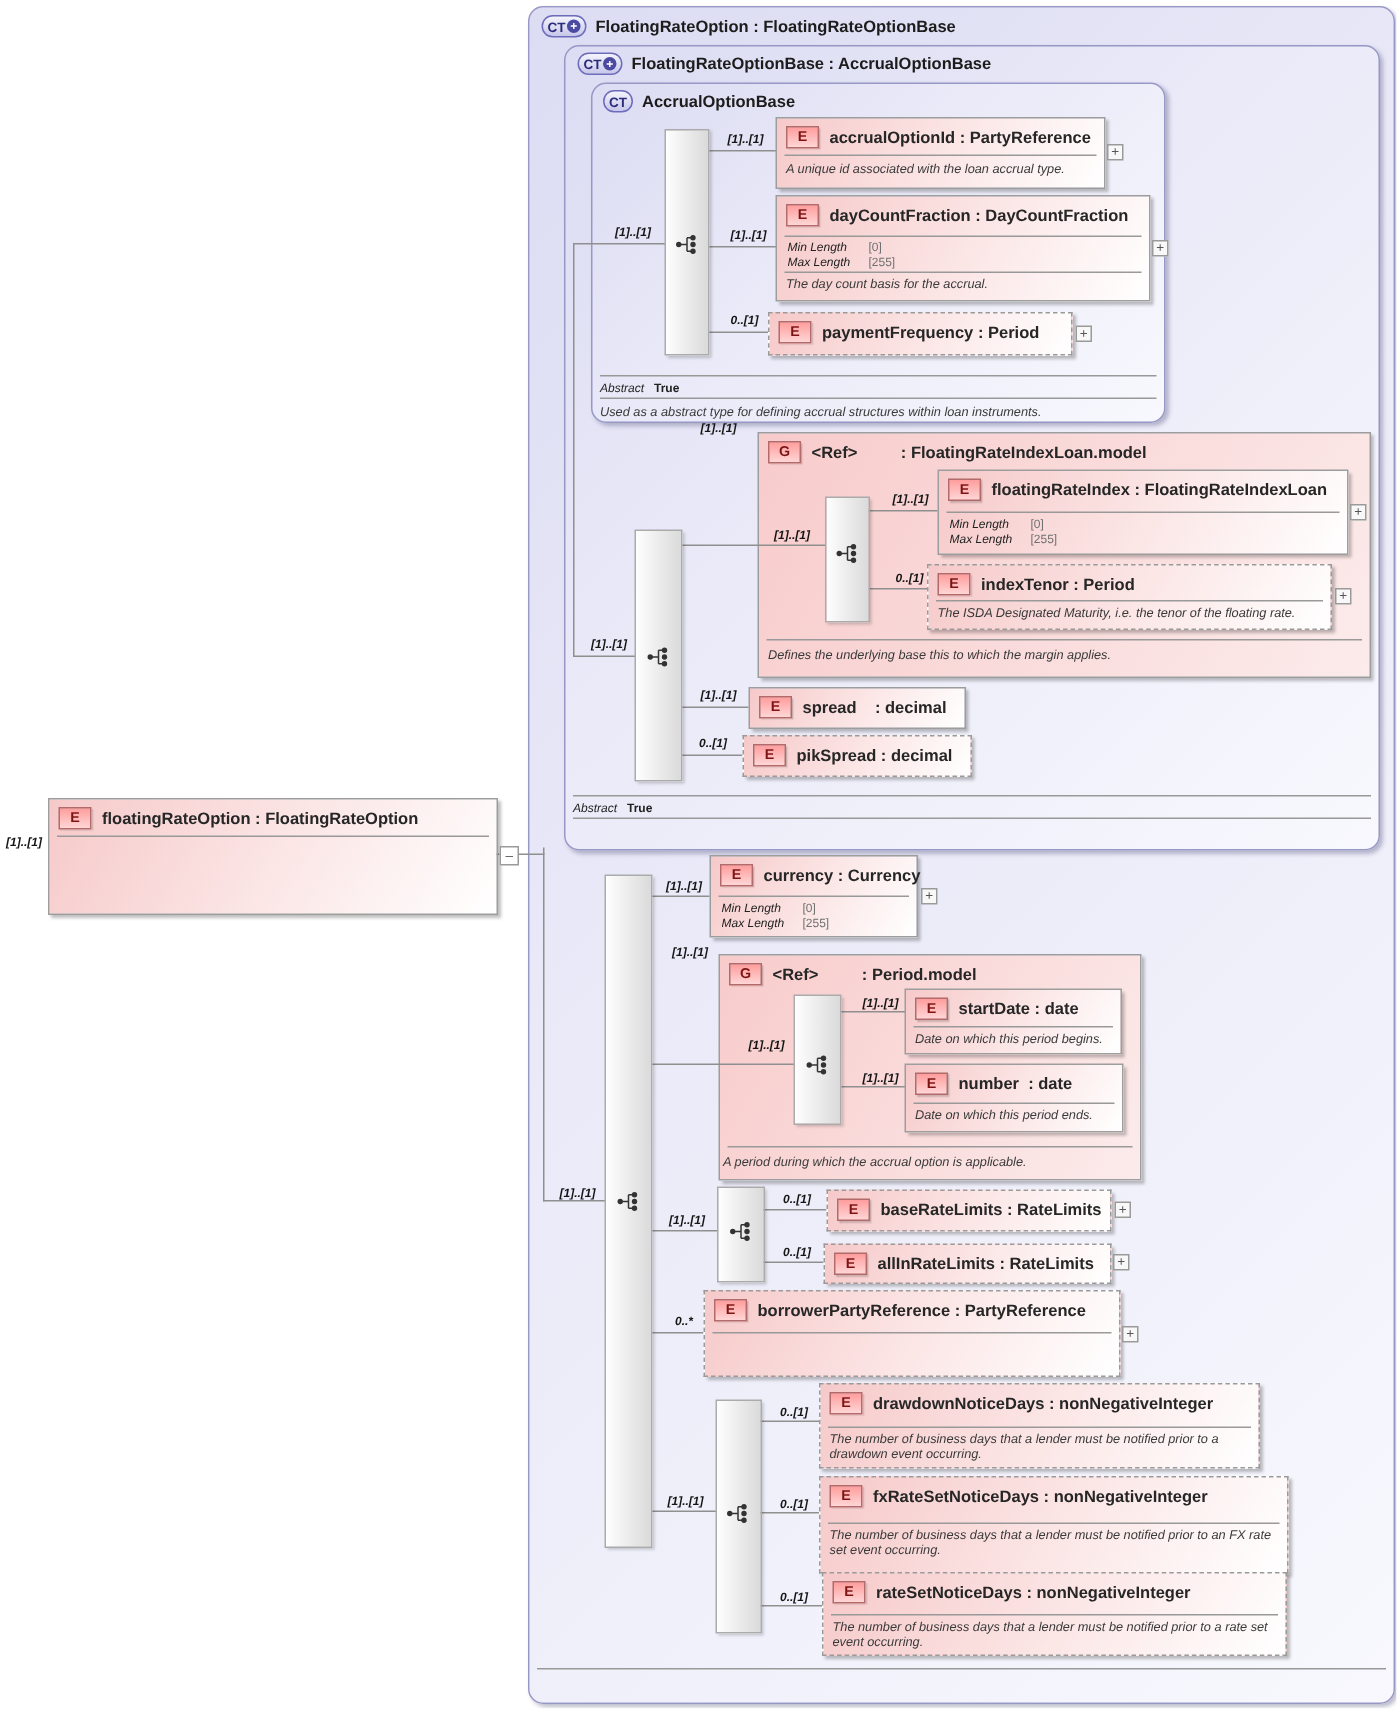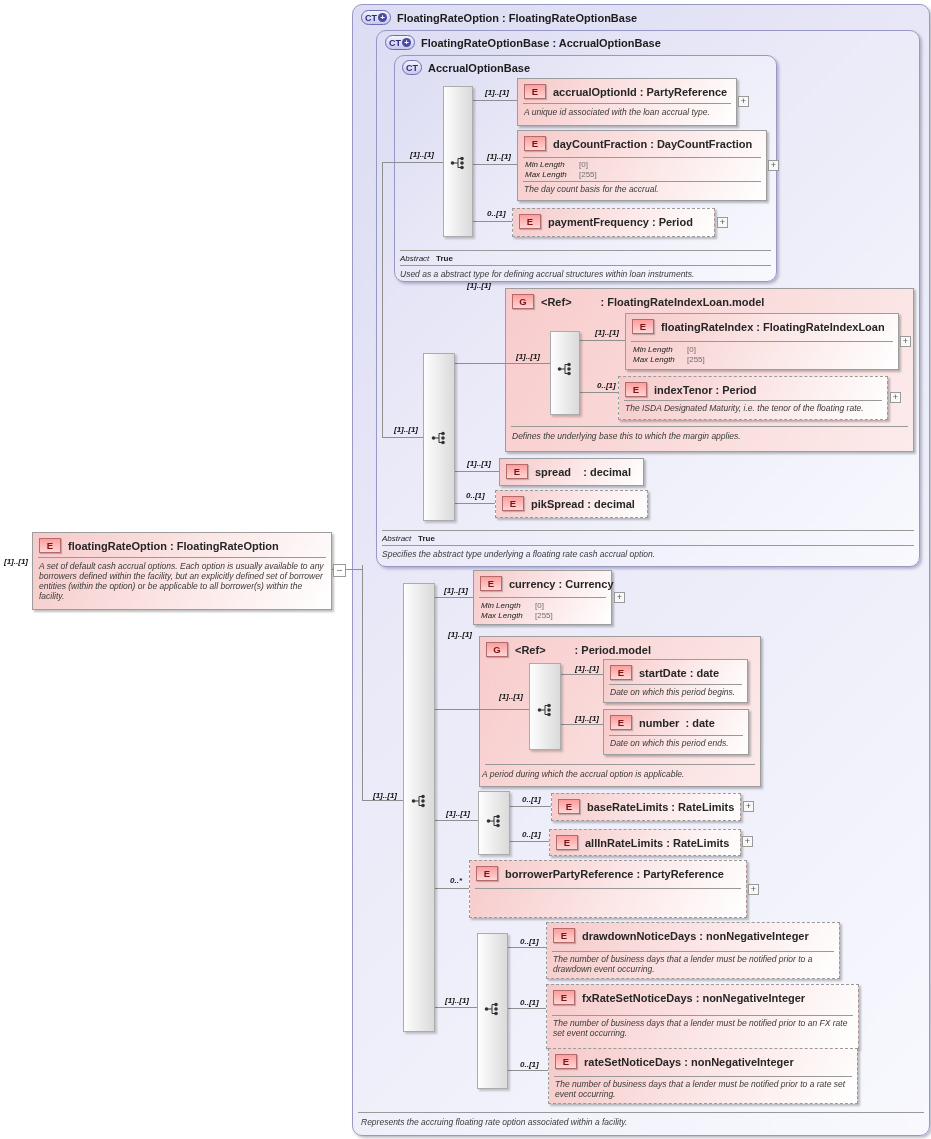--- a/index.html
+++ b/index.html
@@ -55,36 +55,34 @@
 
   <div class="ctbox" style="left:352px;top:4px;width:576px;height:1130px">
     <div class="cthead" style="left:8px;top:5px">
       <span class="ct-pill">
           <span>CT</span>
           <span class="ct-plus">+</span>
         </span>
       <span class="cttitle">FloatingRateOption : FloatingRateOptionBase</span>
     </div>
     <div class="rule" style="top:1107px"></div>
-    <div class="doc" style="left:8px;top:1112px;width:560px">Represents the accruing floating rate option associated within a facility.</div>
   </div>
 
   <div class="ctbox" style="left:376px;top:30px;width:542px;height:535px">
     <div class="cthead" style="left:8px;top:4px">
       <span class="ct-pill">
           <span>CT</span>
           <span class="ct-plus">+</span>
         </span>
       <span class="cttitle">FloatingRateOptionBase : AccrualOptionBase</span>
     </div>
     <div class="rule" style="top:499px"></div>
     <span class="abslabel" style="left:5px;top:503px">Abstract</span>
     <span class="absvalue" style="left:41px;top:503px">True</span>
     <div class="rule" style="top:514px"></div>
-    <div class="doc" style="left:5px;top:518px;width:520px">Specifies the abstract type underlying a floating rate cash accrual option.</div>
   </div>
 
   <div class="ctbox" style="left:394px;top:55px;width:381px;height:225px">
     <div class="cthead" style="left:7px;top:4px">
       <span class="ct-pill">
           <span>CT</span>
         </span>
       <span class="cttitle">AccrualOptionBase</span>
     </div>
     <div class="rule" style="top:194px"></div>
@@ -225,21 +223,20 @@
         <circle cx="12" cy="11.5" r="1.8" fill="#333"></circle>
       </svg>
   </div>
 
   <div class="ebox" style="left:32px;top:532px;width:298px;height:76px">
     <div class="ehead">
       <span class="tag">E</span>
       <span class="etitle">floatingRateOption : FloatingRateOption</span>
     </div>
     <div class="rule" style="top:24px"></div>
-    <div class="doc" style="left:6px;top:28px;width:286px">A set of default cash accrual options. Each option is usually available to any borrowers defined within the facility, but an explicitly defined set of borrower entities (within the option) or be applicable to all borrower(s) within the facility.</div>
   </div>
   <div class="minusbox" style="left:333px;top:564px">–</div>
 
   <div class="ebox" style="left:517px;top:78px;width:218px;height:46px">
     <div class="ehead">
       <span class="tag">E</span>
       <span class="etitle">accrualOptionId : PartyReference</span>
     </div>
     <div class="rule" style="top:24px"></div>
     <div class="doc" style="left:6px;top:28px;width:206px">A unique id associated with the loan accrual type.</div>

